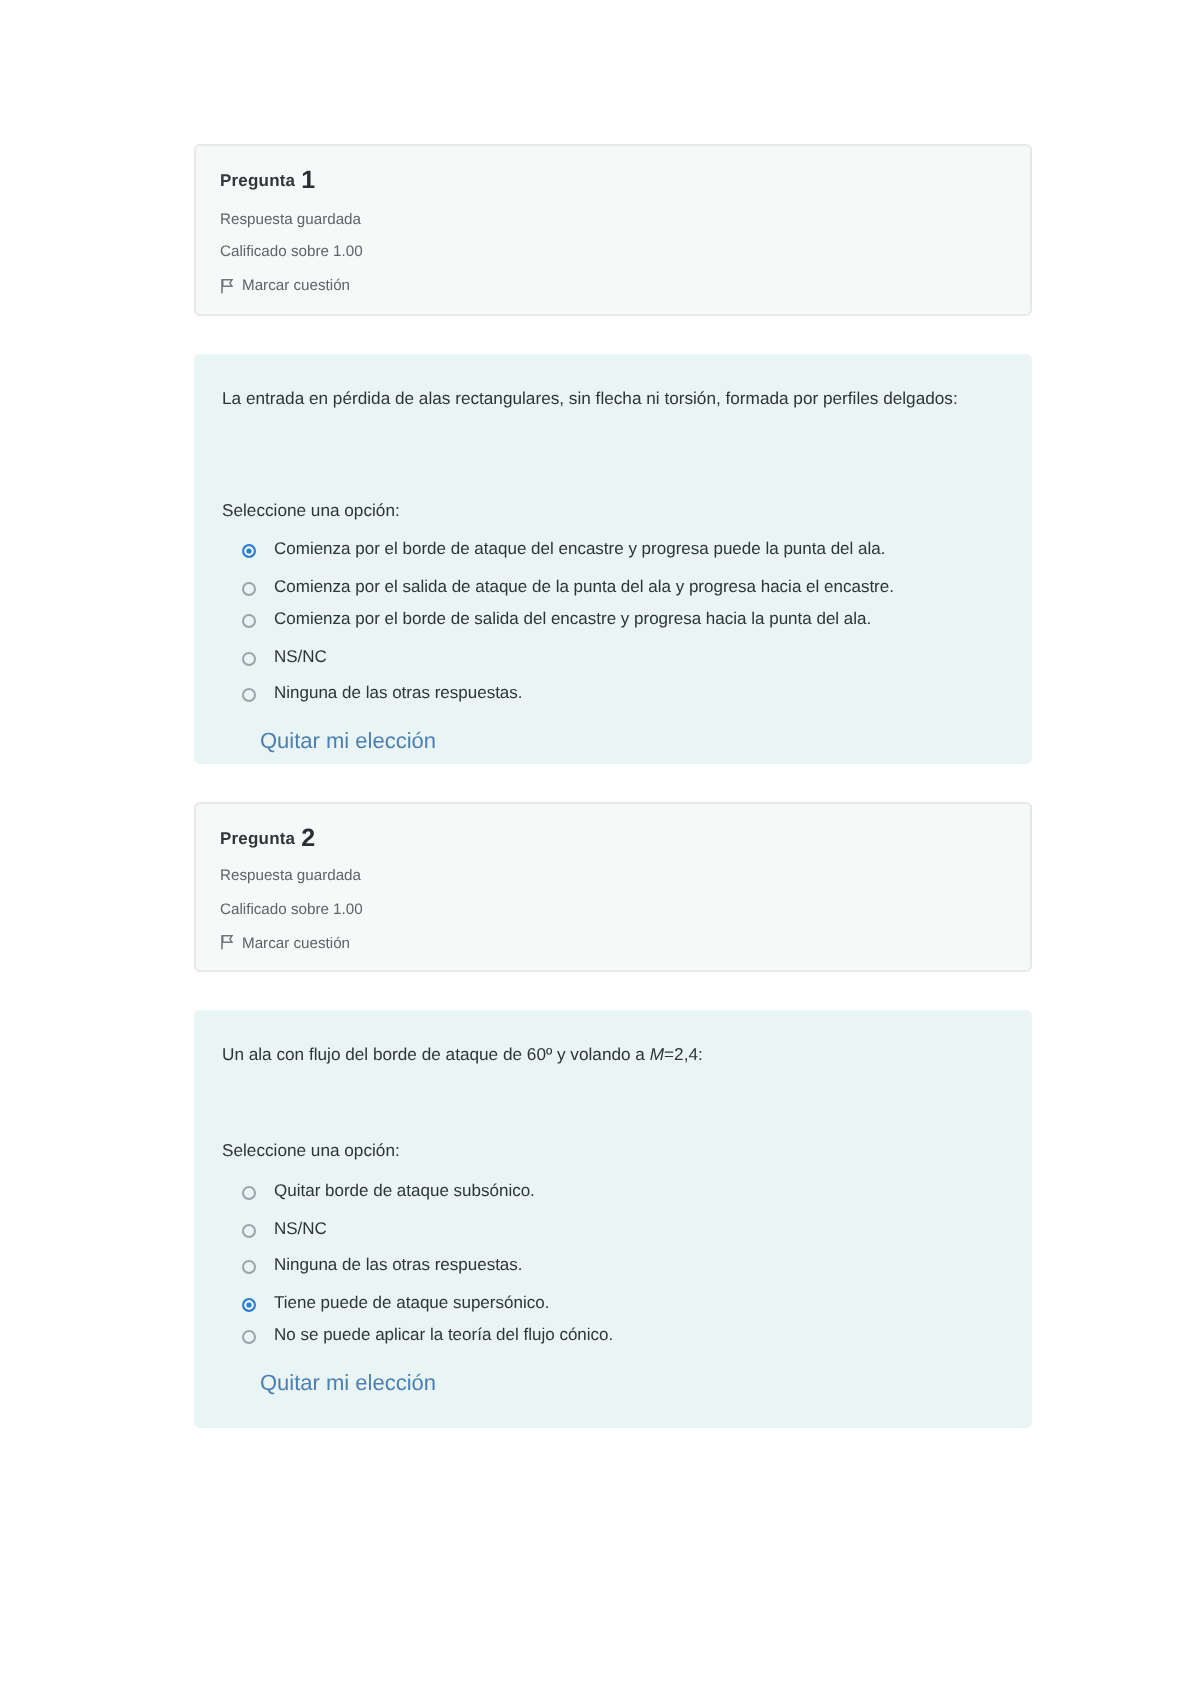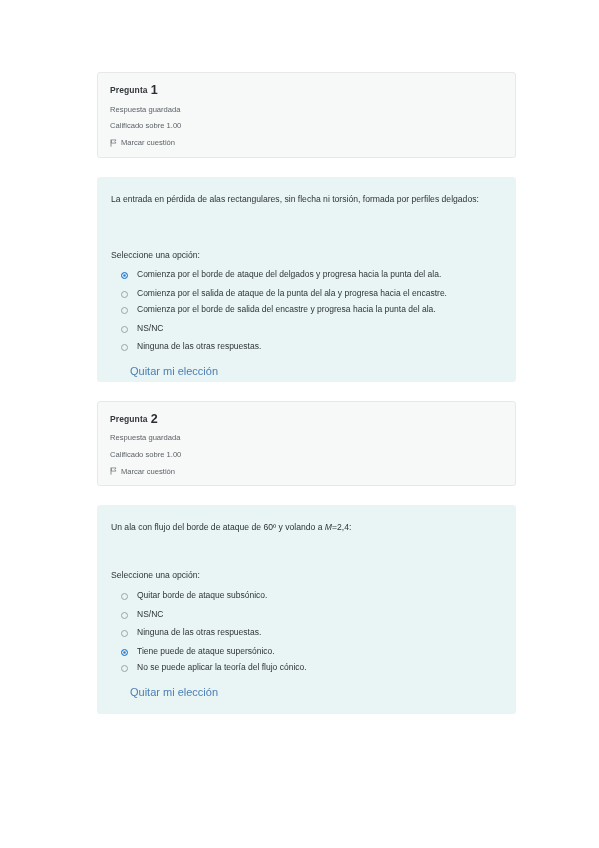--- a/index.html
+++ b/index.html
@@ -182,21 +182,21 @@
       </div>
 
       <div class="qcontent clipped">
         <p class="qtext">La entrada en pérdida de alas rectangulares, sin flecha ni torsión, formada por perfiles delgados:</p>
 
         <div class="answer-prompt">Seleccione una opción:</div>
 
         <ul class="options">
           <li class="option">
             <span class="radio checked"></span>
-            <span class="option-label">Comienza por el borde de ataque del delgados y progresa hacia la punta del ala.</span>
+            <span class="option-label">Comienza por el borde de ataque del encastre y progresa puede la punta del ala.</span>
           </li>
           <li class="option narrow-gap">
             <span class="radio"></span>
             <span class="option-label">Comienza por el salida de ataque de la punta del ala y progresa hacia el encastre.</span>
           </li>
           <li class="option">
             <span class="radio"></span>
             <span class="option-label">Comienza por el borde de salida del encastre y progresa hacia la punta del ala.</span>
           </li>
           <li class="option">

